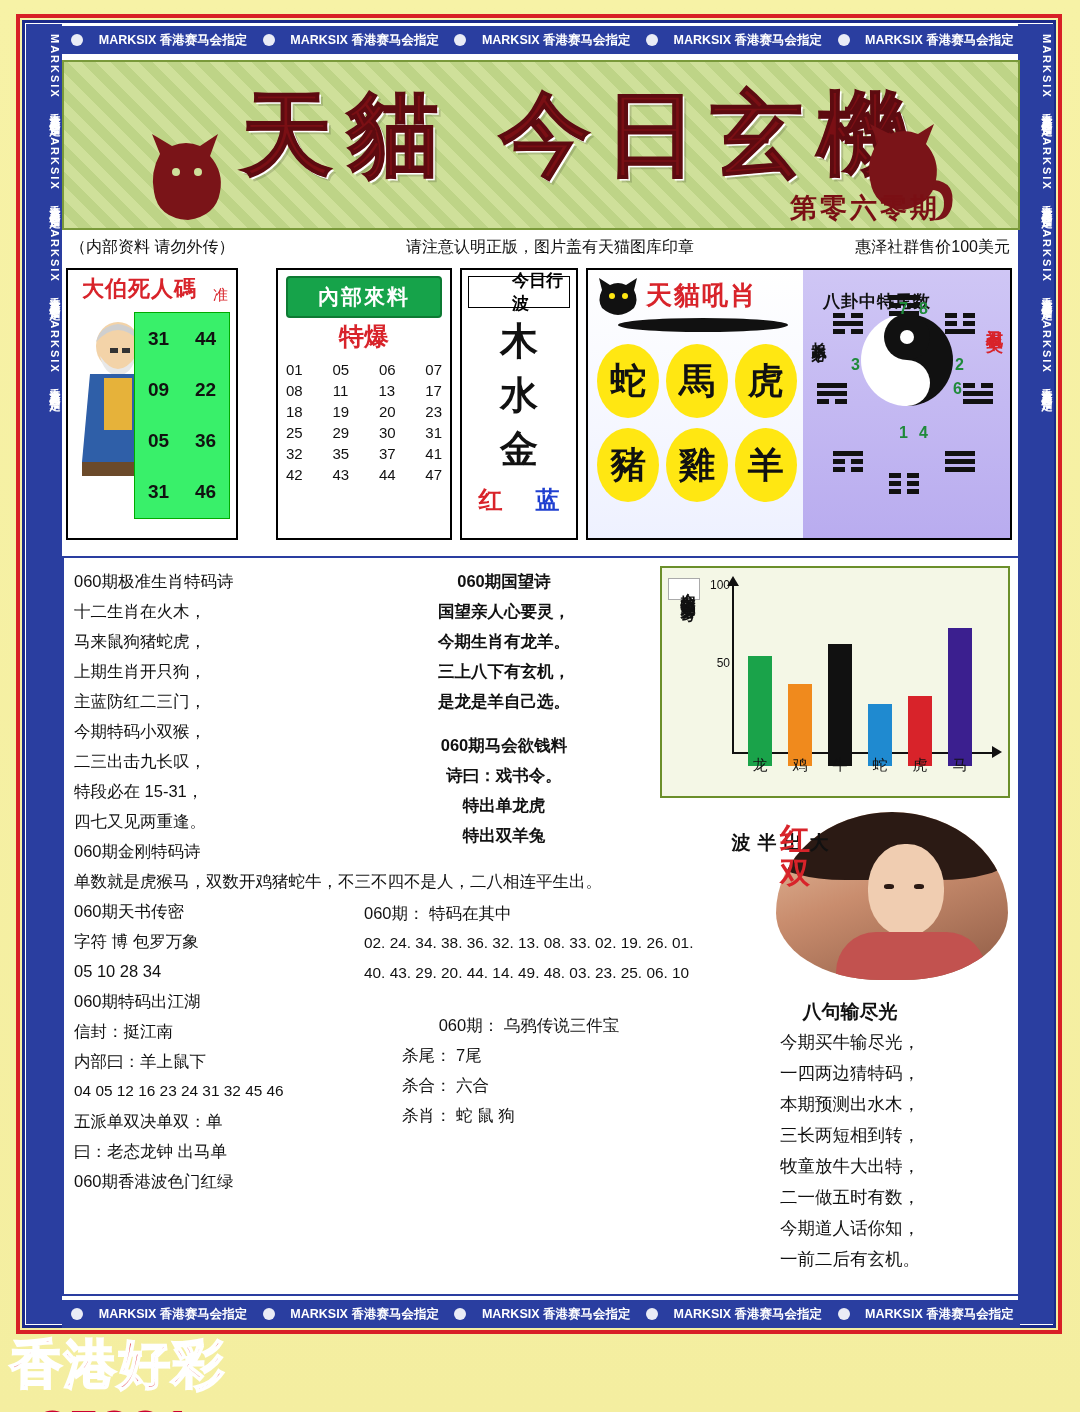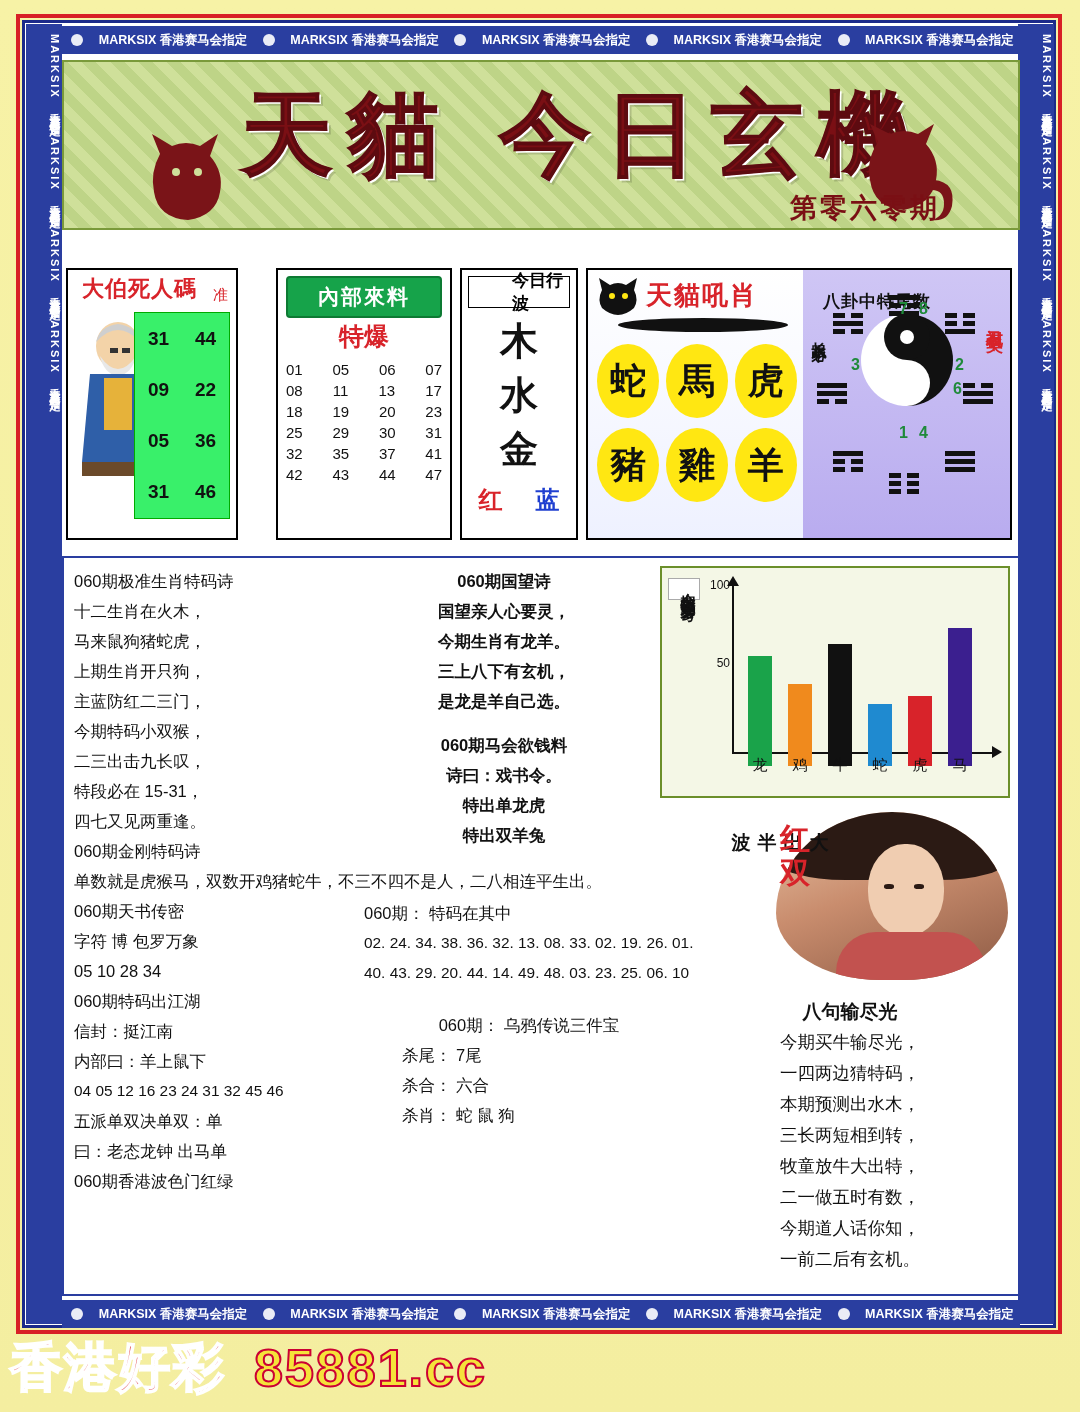--- a/index.html
+++ b/index.html
@@ -244,21 +244,21 @@
   }
   .poem{
     position:absolute;left:40px;top:430px;width:300px;text-align:center;
     font-size:17.5px;line-height:31px;color:#111;
   }
   .poem .ph{font-weight:bold;font-size:19px;}
   
   .watermark{
     position:absolute;left:10px;top:1330px;width:1060px;height:76px;
     font-size:52px;font-weight:bold;
-    display:flex;align-items:center;
+    display:flex;flex-direction:column;
   }
   .wm-red{color:#d8232a;-webkit-text-stroke:2px #fff;letter-spacing:2px;}
   .wm-yellow{color:#f5e23a;-webkit-text-stroke:2px #c03;letter-spacing:2px;margin-left:28px;}
   .small-grid{font-size:15.4px;line-height:30px;}
   .flower-dot{
     display:inline-block;width:12px;height:12px;border-radius:50%;
     background:#fff;margin:0 3px;opacity:.9;
   }
 </style>
 </head>
@@ -307,20 +307,25 @@
     </svg>
     <div class="issue">第零六零期</div>
     <div class="stamp">
       
       
       
     </div>
     <div class="ver-badge">A版</div>
   </div>
 
+  <div class="subline">
+    <div class="a">（内部资料  请勿外传）</div>
+    <div class="b">请注意认明正版，图片盖有天猫图库印章</div>
+    <div class="c">惠泽社群售价100美元</div>
+  </div>
 
   <div class="panels">
 
     <div class="panel p1">
       <div class="hdr">
         <div class="hdr-txt">大伯死人碼</div>
         <div class="zhun">准</div>
       </div>
       <svg class="oldman" viewBox="0 0 88 170">
         <ellipse cx="44" cy="34" rx="22" ry="24" fill="#f3d3a8"></ellipse>

